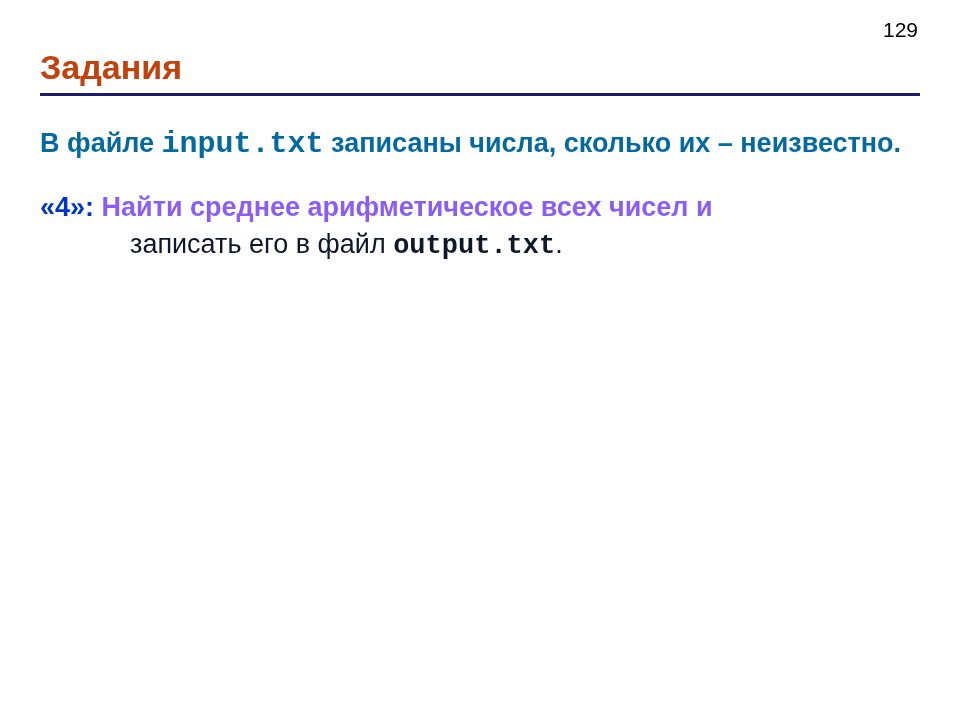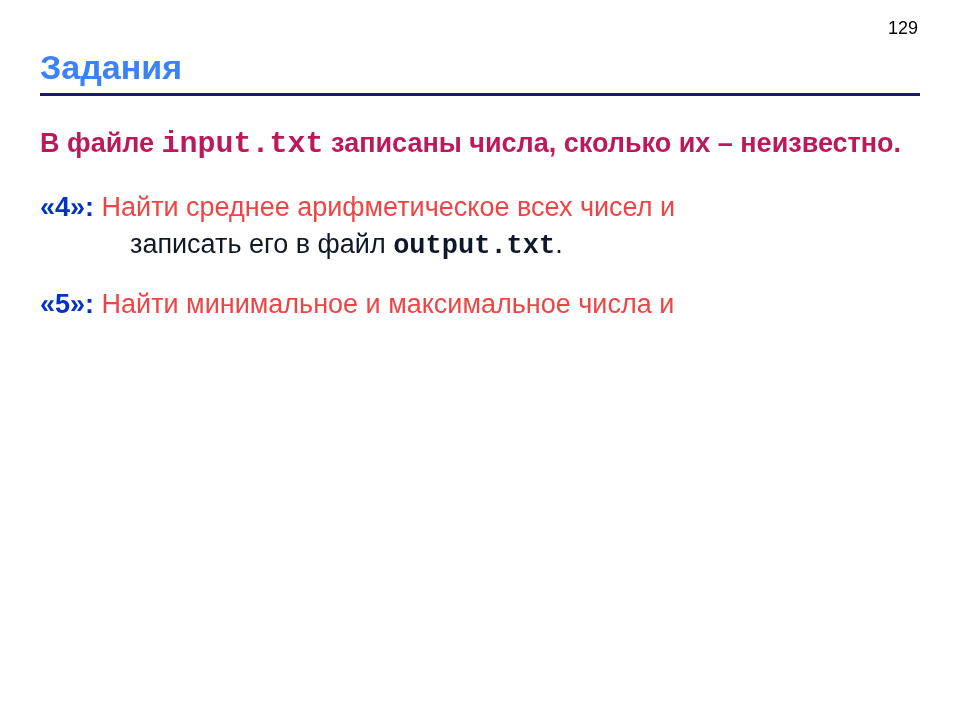--- a/index.html
+++ b/index.html
@@ -13,59 +13,59 @@
       background: #ffffff;
       font-family: Arial, Helvetica, sans-serif;
       color: #000000;
       padding: 20px 40px 40px 40px;
       position: relative;
     }
     .page-number {
       position: absolute;
       top: 18px;
       right: 42px;
-      font-size: 18px;
+      font-size: 21px;
       color: #000000;
     }
     .title {
       font-size: 34px;
       font-weight: bold;
-      color: #3b82f6;
+      color: #c2410c;
       margin-top: 28px;
       margin-bottom: 6px;
     }
     .title-underline {
       border: none;
       border-top: 3px solid #1a1a6e;
       margin-bottom: 28px;
     }
     .intro {
       font-size: 27px;
       font-weight: bold;
-      color: #be185d;
+      color: #0369a1;
       line-height: 1.35;
       margin-bottom: 24px;
     }
     .intro .mono {
       font-family: "Courier New", Courier, monospace;
       font-size: 30px;
       font-weight: bold;
     }
     .task {
       margin-bottom: 20px;
       font-size: 27px;
       line-height: 1.4;
     }
     .task-label {
       color: #0033cc;
       font-weight: bold;
     }
     .task-body {
-      color: #ef4444;
-      font-weight: normal;
+      color: #8b5cf6;
+      font-weight: bold;
     }
     .task-line2 {
       padding-left: 90px;
       color: #0f172a;
       font-weight: normal;
     }
     .mono-inline {
       font-family: "Courier New", Courier, monospace;
       font-weight: bold;
     }
@@ -85,16 +85,13 @@
 <div class="task">
   <div>
     <span class="task-label">«4»:</span><span class="task-body">  Найти среднее арифметическое всех чисел и</span>
   </div>
   <div class="task-line2">
     <span>записать его в файл </span><span class="mono-inline">output.txt</span><span>.</span>
   </div>
 </div>
 
 <div class="task">
-  <div>
-    <span class="task-label">«5»:</span><span class="task-body">  Найти минимальное и максимальное числа и</span>
-  </div>
 </div>
 
 </body></html>

